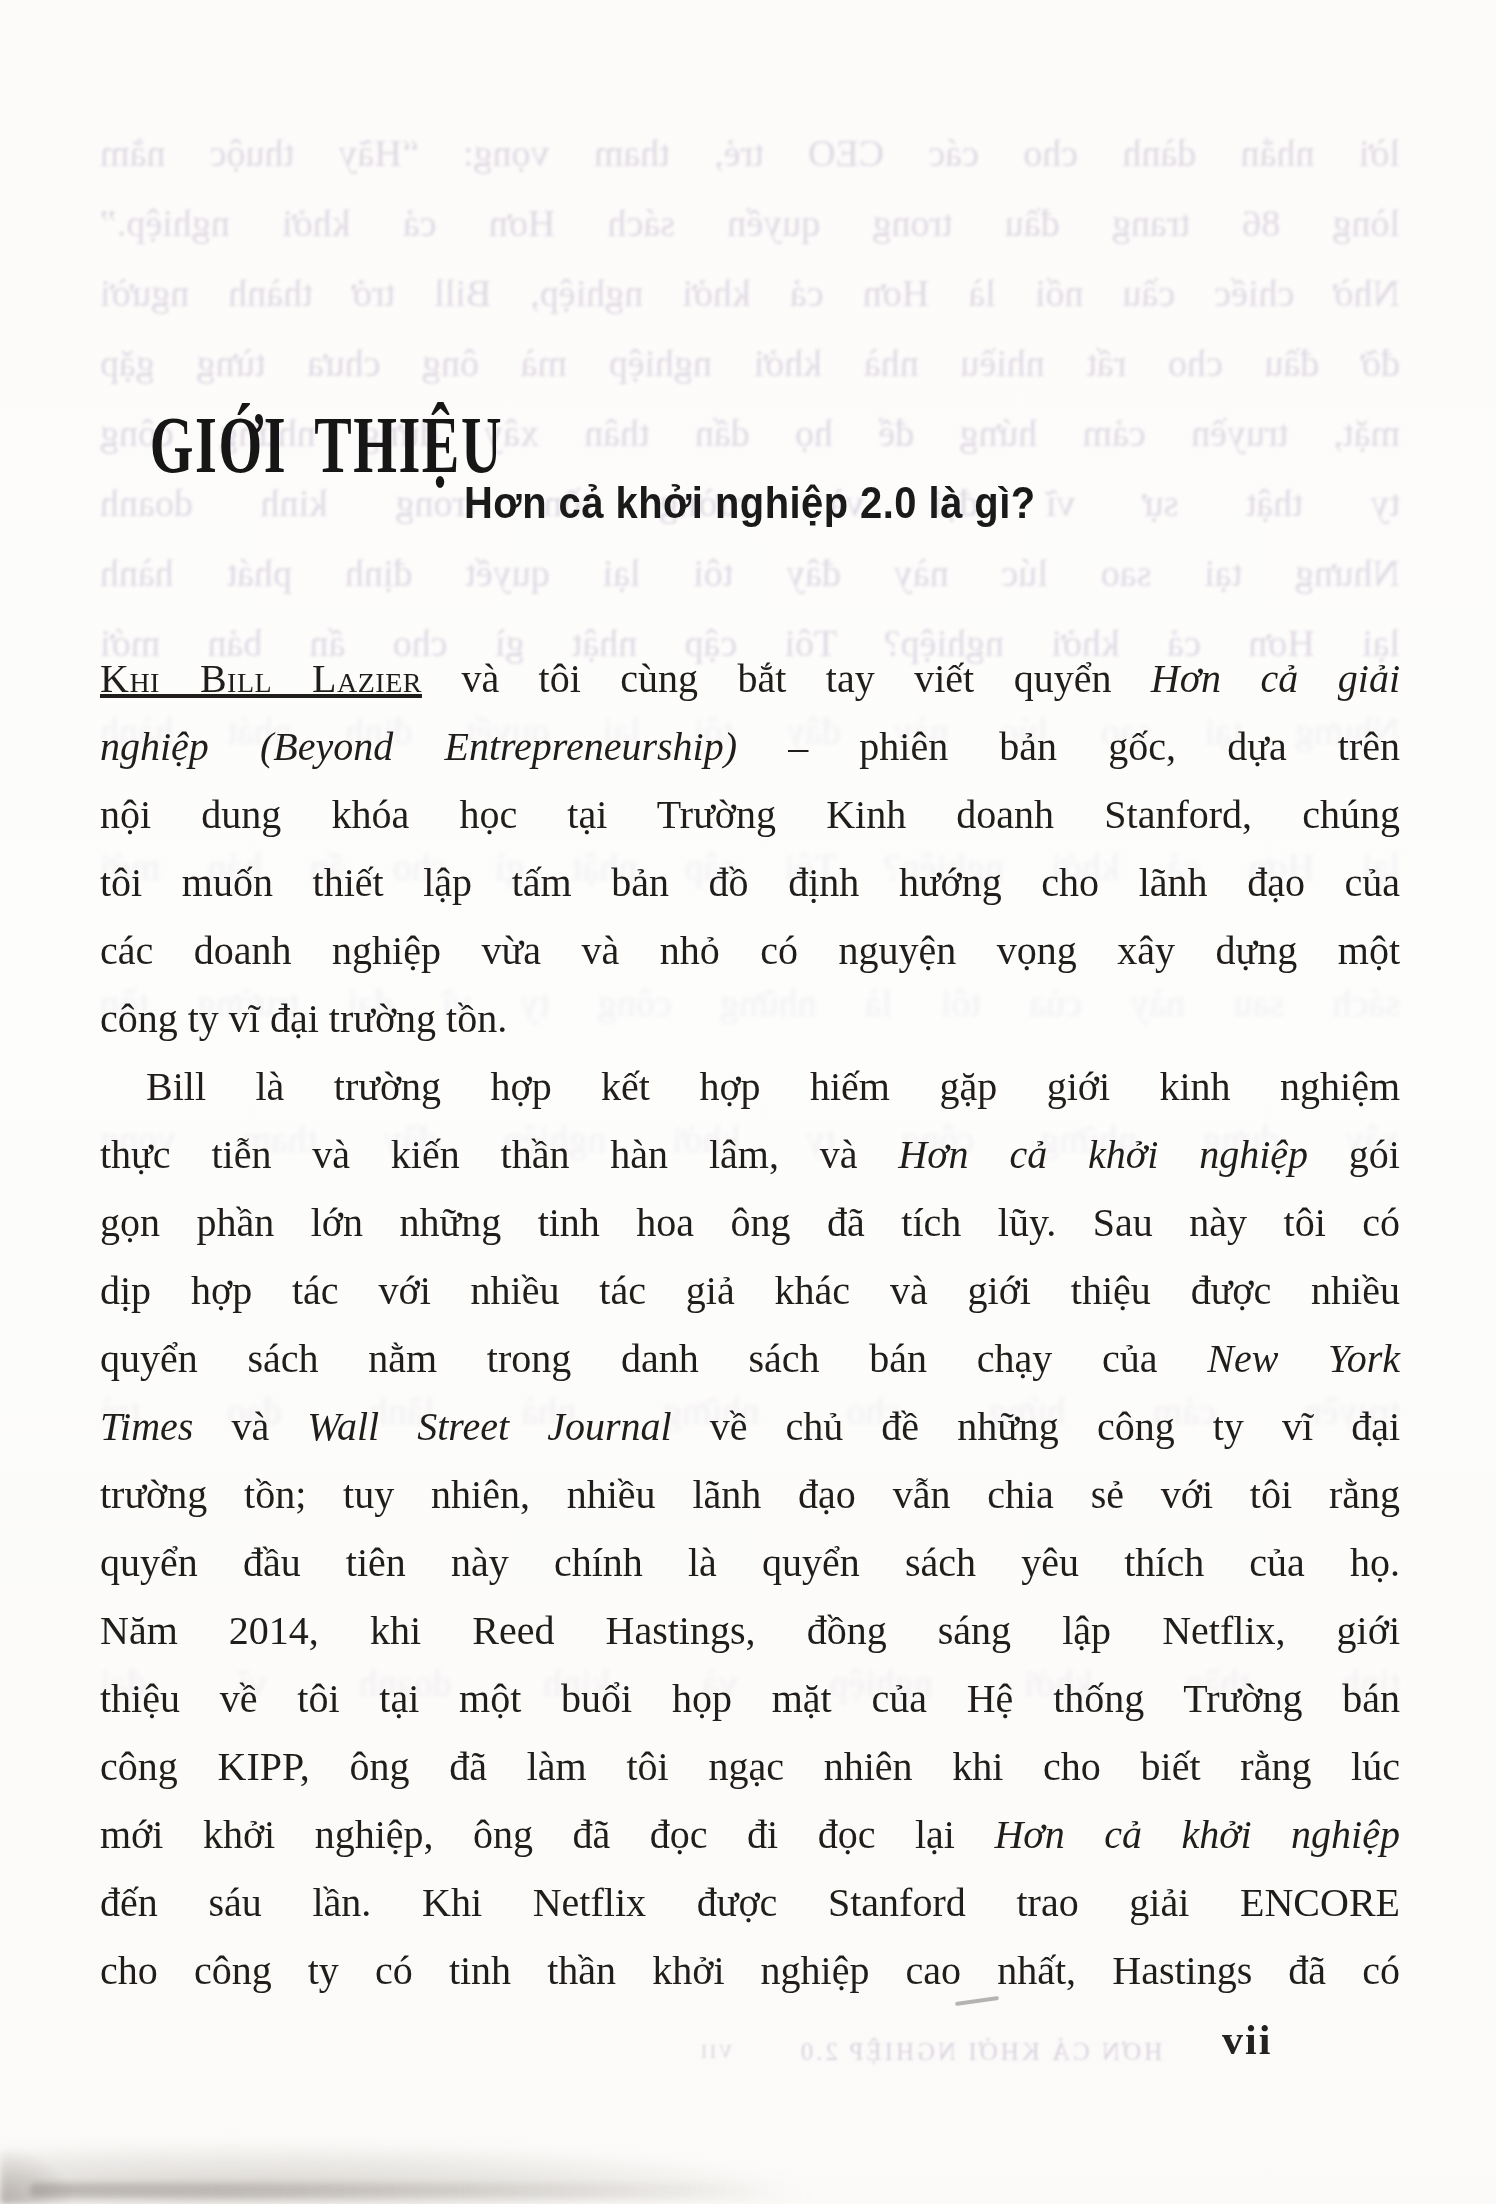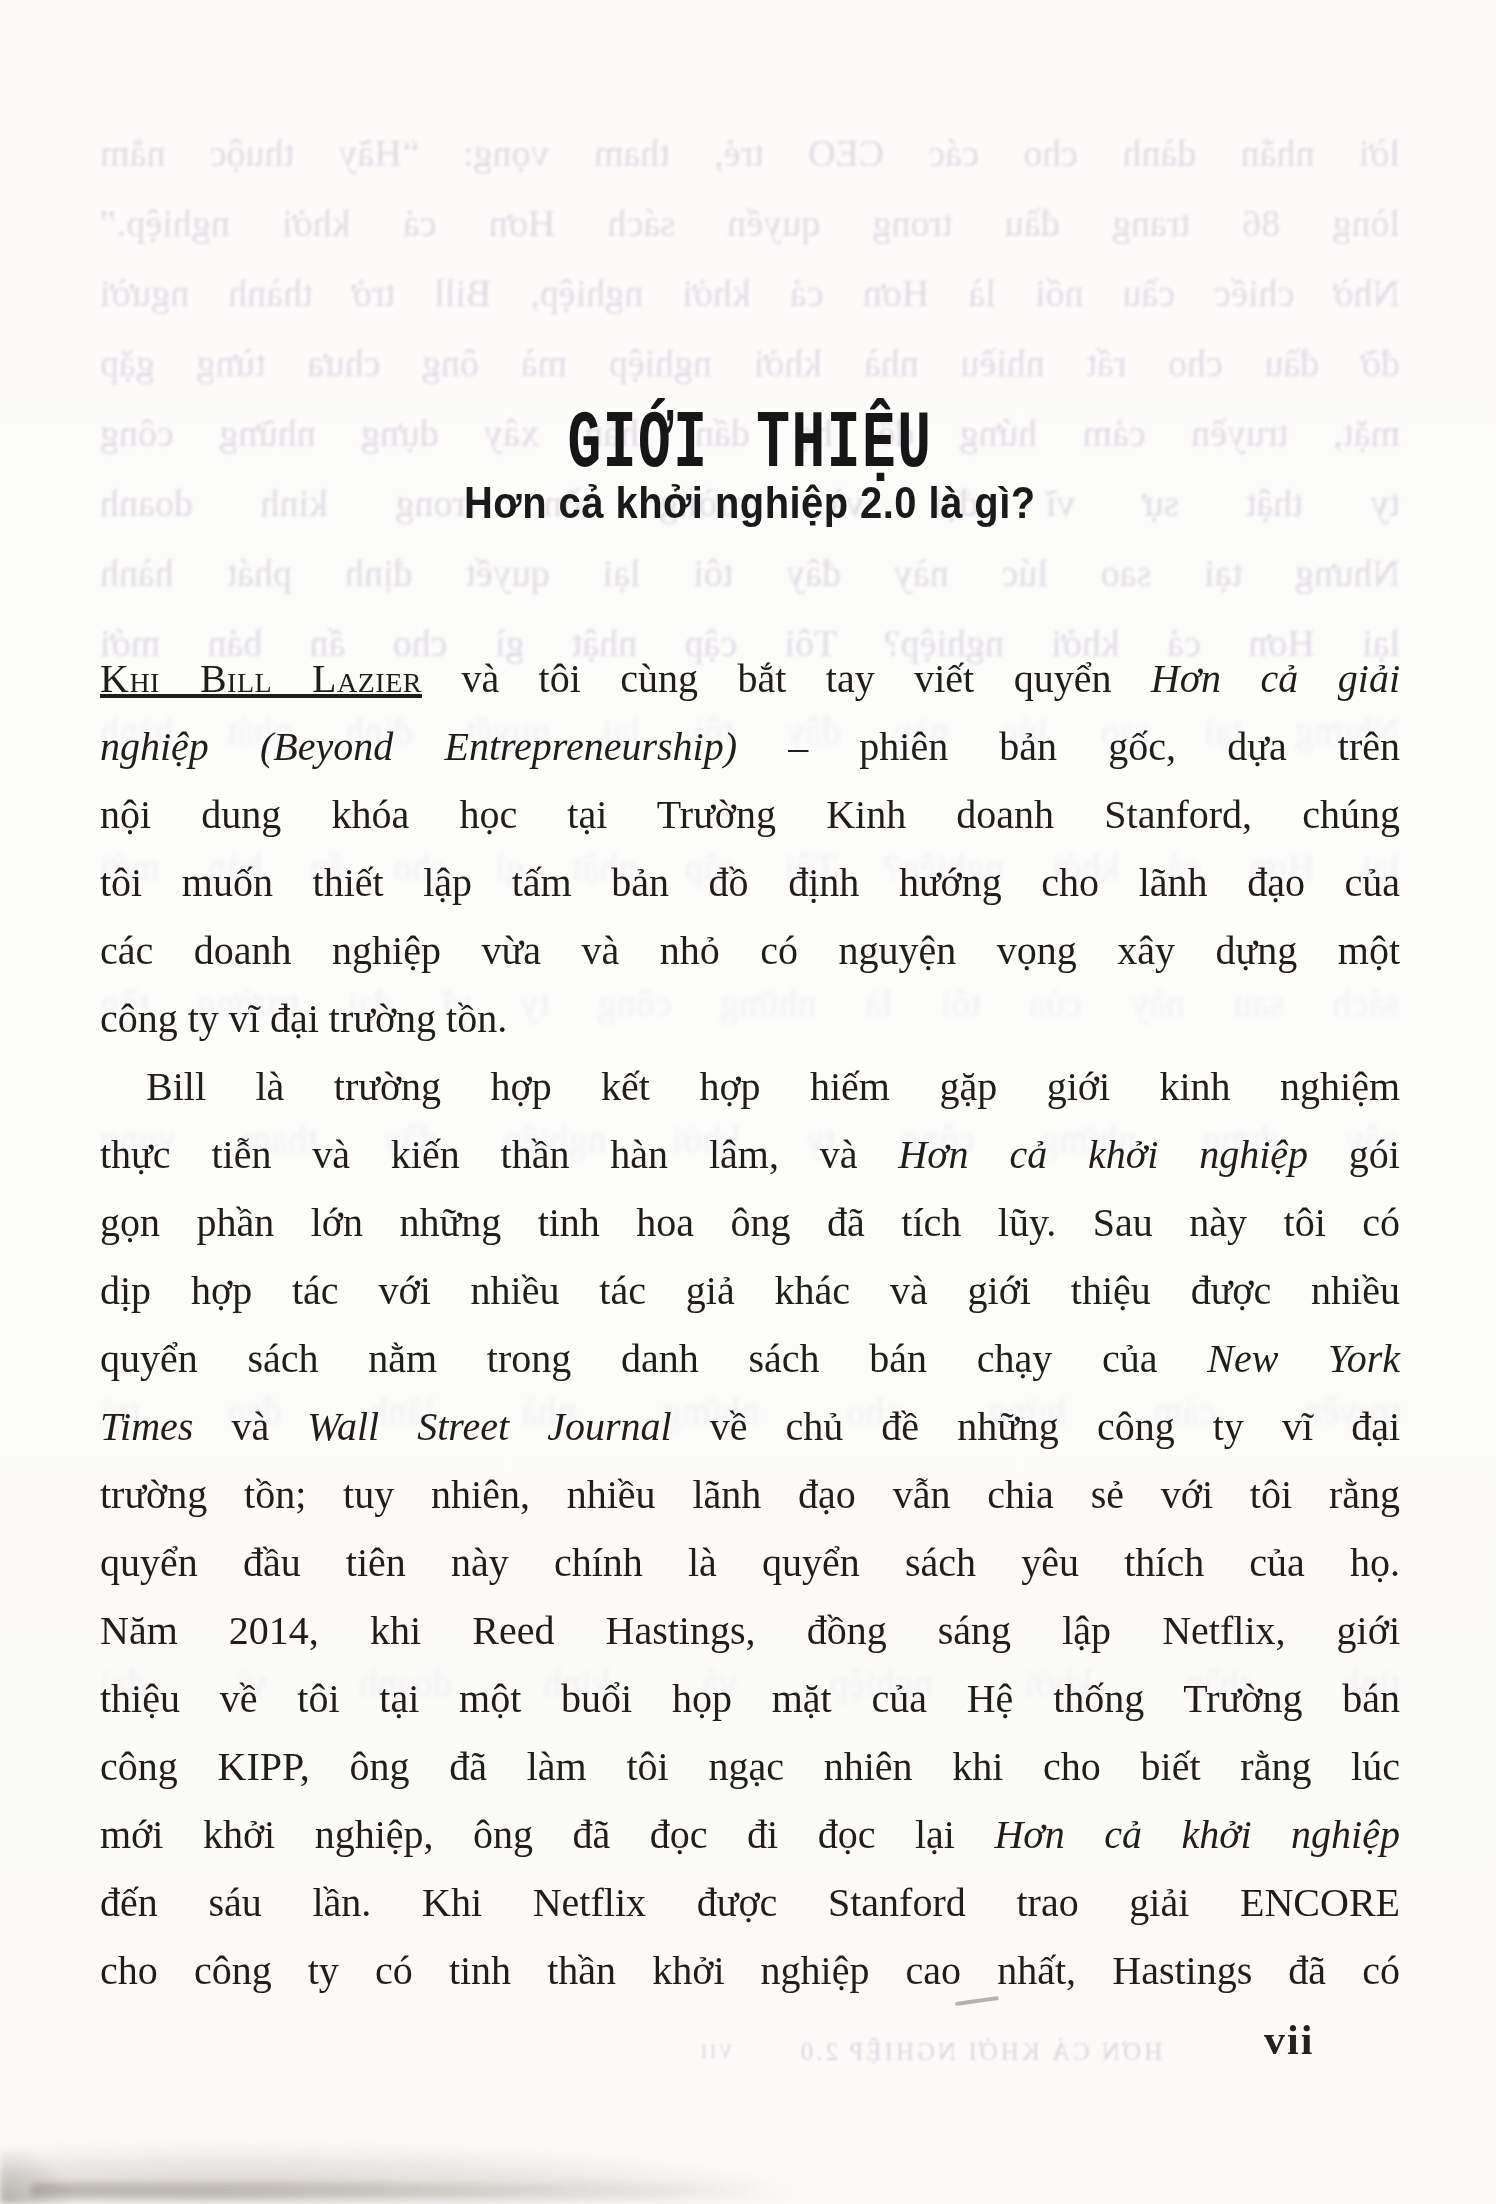--- a/index.html
+++ b/index.html
@@ -25,22 +25,22 @@
   .bleed-mid { opacity:.11; filter:blur(2px); }
   .bleed-footer {
     position:absolute; font-size:25px; letter-spacing:3px;
     color:#9d88ae; opacity:.34; transform:scaleX(-1); filter:blur(1.2px);
     font-variant:small-caps;
   }
 
   
   .title {
     position:absolute; left:100px; top:378px; width:1300px;
-    text-align:center; color:#161616;
-    font-family:Liberation Mono, monospace; font-weight:bold;
+    text-align:left; color:#161616;
+    font-family:Liberation Serif, serif; font-weight:bold;
   }
   .title-inner {
     display:inline-block; font-size:72px; letter-spacing:2px; word-spacing:16px;
     transform:scale(0.78,1.12); transform-origin:center top;
   }
   .subtitle {
     position:absolute; left:100px; top:478px; width:1300px;
     text-align:center; color:#1a1a1a;
     font-family:"Liberation Sans","DejaVu Sans",sans-serif; font-weight:bold;
   }
@@ -57,21 +57,21 @@
   .bline { height:68px; line-height:68px; text-align:justify; white-space:normal; }
   .bline.j::after { content:""; display:inline-block; width:100%; height:0; }
   .bline.nj { text-align:left; }
   .bline.ind { text-indent:46px; }
   .it { font-style:italic; }
   .sc { font-variant:small-caps; letter-spacing:0.5px;text-decoration:underline; }
 
   
   .page-number {
     position:absolute; left:1222px; top:2016px;
-    font-size:42px; font-weight:bold; color:#232220; letter-spacing:2px;margin-left:42px;
+    font-size:42px; font-weight:bold; color:#232220; letter-spacing:2px;
   }
   .dash-mark {
     position:absolute; left:955px; top:1999px; width:44px; height:4px;
     background:#8d8d8b; border-radius:2px; transform:rotate(-8deg); opacity:.65;
     filter:blur(0.5px);
   }
 
   
   .smudge-bottom {
     position:absolute; left:0; top:2140px; width:820px; height:64px;

